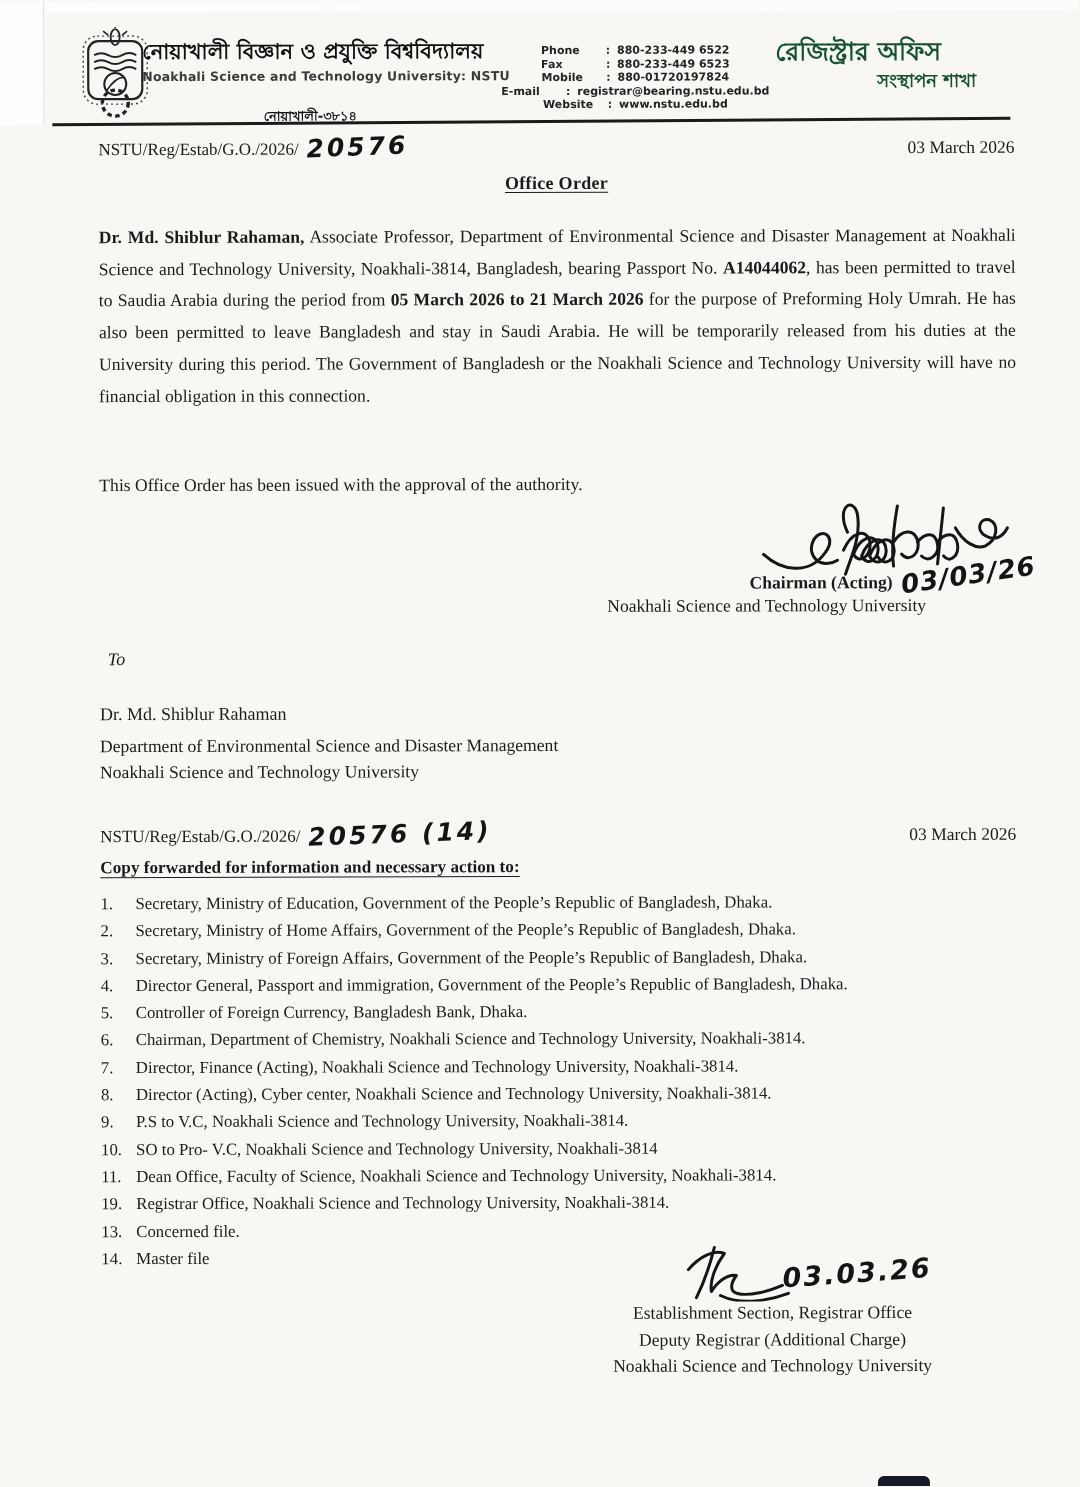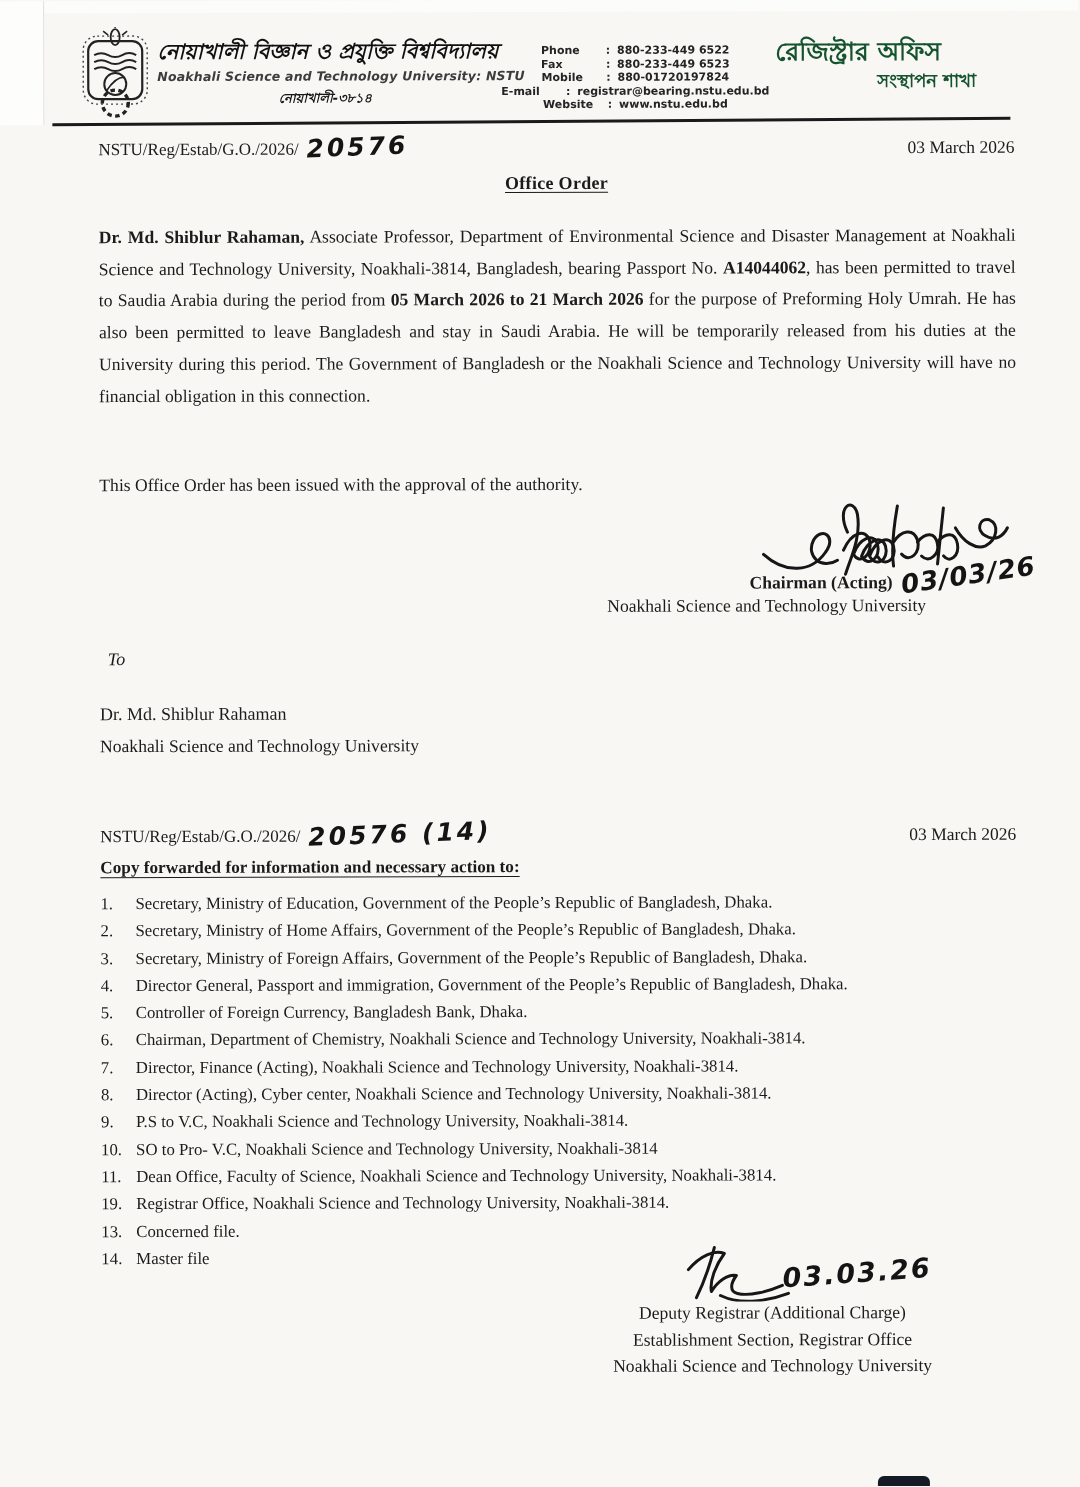--- a/index.html
+++ b/index.html
@@ -7,24 +7,24 @@
     width:1080px;height:1487px;position:relative;overflow:hidden;
     background:#f8f7f4;color:#1b1b1b;
     font-family:"Liberation Serif",serif;
   }
   .abs{position:absolute;}
   .page{position:absolute;left:0;top:0;width:1080px;height:1487px;transform:rotate(-0.15deg);}
   
   .topband{left:0;top:0;width:1080px;height:12px;background:#fcfcfb;}
   .corner{left:0;top:0;width:45px;height:124px;background:#fdfdfc;border-right:1px solid #e3e1dd;}
   
-  .hdr-center{left:159px;top:38px;width:336px;text-align:center;font-family:"DejaVu Sans",sans-serif;font-style:italic;}
+  .hdr-center{left:144px;top:38px;width:336px;text-align:center;font-family:"DejaVu Sans",sans-serif;}
   .bn-title{font-size:21px;font-weight:bold;line-height:26px;white-space:nowrap;color:#101010;}
   .en-title{font-size:12.5px;font-weight:bold;color:#3c3c3c;margin-top:4px;white-space:nowrap;letter-spacing:.2px;}
-  .bn-loc{font-size:13px;font-weight:bold;margin-top:5px;color:#161616;}
+  .bn-loc{font-size:13px;font-weight:bold;margin-top:23px;color:#161616;}
   .contact{left:503px;top:44px;font-family:"DejaVu Sans",sans-serif;font-size:11px;font-weight:bold;color:#242424;line-height:13.6px;}
   .crow{display:flex;white-space:nowrap;justify-content:center;}
   .clabel{width:58px;}
   .ccolon{width:18px;text-align:center;}
   .hdr-right{left:742px;top:38px;width:236px;text-align:center;font-family:"DejaVu Sans",sans-serif;font-weight:bold;color:#14532d;}
   .bn-office{font-size:25px;line-height:30px;white-space:nowrap;}
   .bn-section{font-size:18px;text-align:right;}
   .rule{left:54px;top:120px;width:958px;height:3px;background:#1a1a1a;transform:rotate(-0.25deg);}
   
   .refline{left:100px;right:64px;display:flex;align-items:baseline;font-size:17px;}
@@ -155,20 +155,21 @@
     <div class="sig1-row">
       <span>Chairman (Acting)</span>
       <span class="hand sig1-date">03/03/26</span>
     </div>
     <div class="sig1-org">Noakhali Science and Technology University</div>
   </div>
 
   <div class="abs to-label">To</div>
   <div class="abs recipient">
     <div class="rname">Dr. Md. Shiblur Rahaman</div>
+    <div>Department of Environmental Science and Disaster Management</div>
     <div>Noakhali Science and Technology University</div>
   </div>
 
   <div class="abs refline" id="ref2">
     <span>NSTU/Reg/Estab/G.O./2026/</span>
     <span class="hand ref-num">20576 (14)</span>
     <span class="ref-date">03 March 2026</span>
   </div>
 
   <div class="abs cc-head">Copy forwarded for information and necessary action to:</div>
@@ -237,21 +238,21 @@
       <svg class="sig2-scribble" viewBox="0 0 112 58">
         <g fill="none" stroke="#161616" stroke-width="3" stroke-linecap="round" stroke-linejoin="round">
           <path d="M32 4 C 28 20 21 40 14 54"></path>
           <path d="M6 26 C 18 12 32 6 42 10 C 33 22 27 38 29 48 C 35 38 46 30 54 32 C 48 40 47 48 55 50 C 67 53 86 48 100 42"></path>
           <path d="M38 52 C 56 61 82 59 106 50"></path>
         </g>
       </svg>
       <span class="hand sig2-date">03.03.26</span>
     </div>
     <div class="sig2-lines">
+      <div>Establishment Section, Registrar Office</div>
       <div>Deputy Registrar (Additional Charge)</div>
-      <div>Establishment Section, Registrar Office</div>
       <div>Noakhali Science and Technology University</div>
     </div>
   </div>
 
   <div class="abs bottom-frag"></div>
 
 </div>
 
 </body></html>

